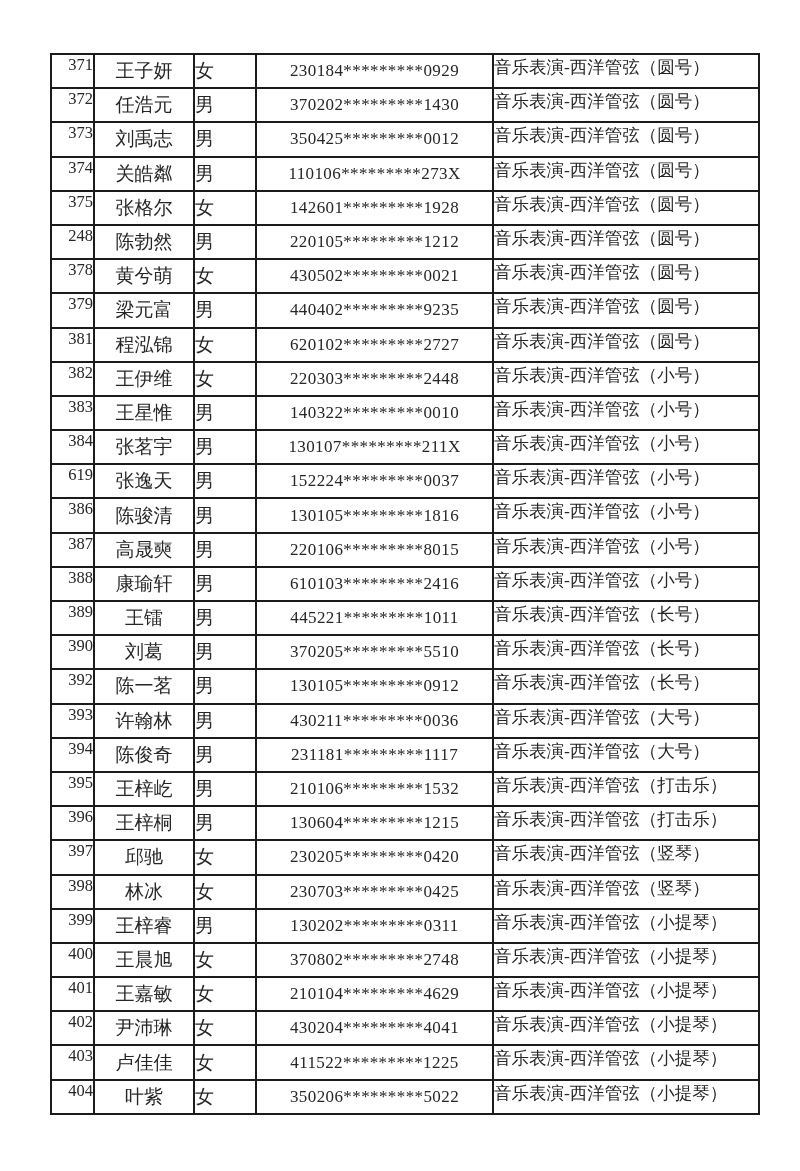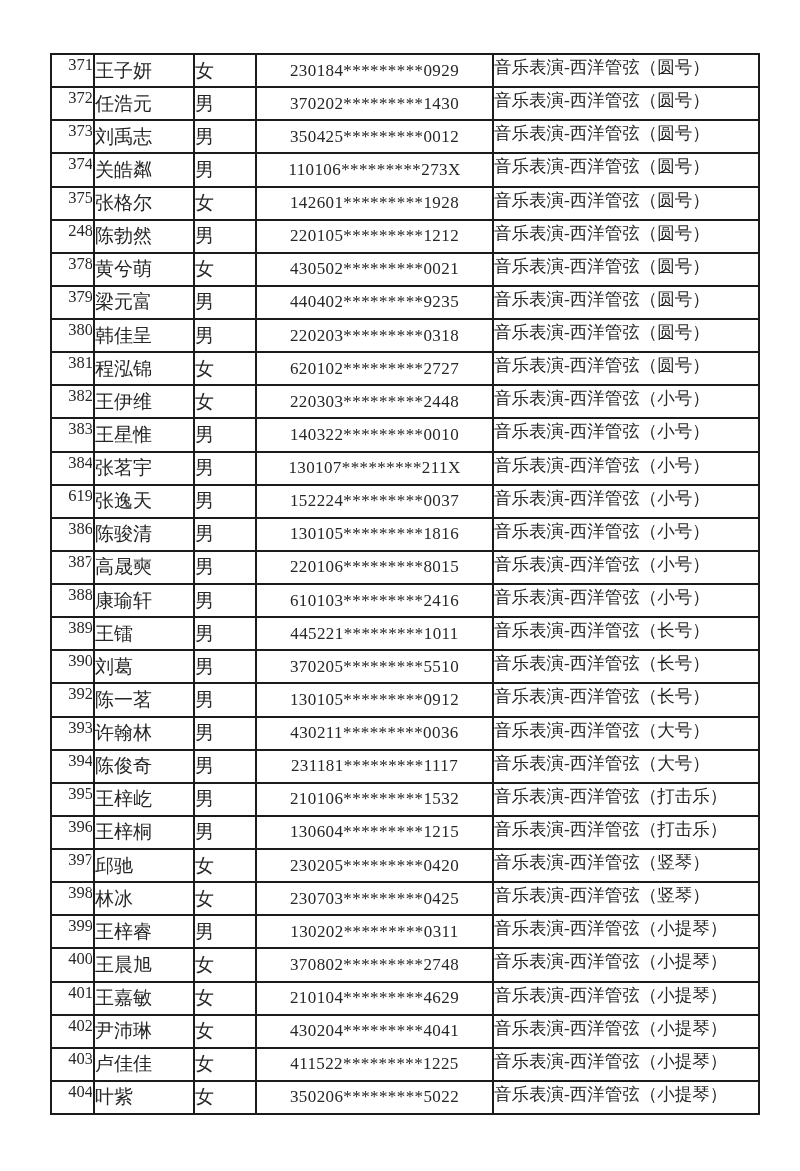--- a/index.html
+++ b/index.html
@@ -33,24 +33,23 @@
     padding: 0;
     overflow: hidden;
     white-space: nowrap;
     color: #262626;
   }
   td.td-no {
     text-align: right;
     vertical-align: top;
     padding: 1px 4px 0 0;
     font-size: 16.5px;
-    border-radius: 10px;
   }
   td.td-name {
-    text-align: left;
+    text-align: center;
     vertical-align: middle;
     padding: 3px 0 0 5px;
     font-size: 19px;
   }
   td.td-gender {
     text-align: left;
     vertical-align: middle;
     padding: 3px 0 0 5px;
     font-size: 19px;
   }
@@ -132,27 +131,20 @@
           <td class="td-major">音乐表演-西洋管弦（圆号）</td>
         </tr>
         <tr>
           <td class="td-no">379</td>
           <td class="td-name">梁元富</td>
           <td class="td-gender">男</td>
           <td class="td-id">440402*********9235</td>
           <td class="td-major">音乐表演-西洋管弦（圆号）</td>
         </tr>
         <tr>
-          <td class="td-no">380</td>
-          <td class="td-name">韩佳呈</td>
-          <td class="td-gender">男</td>
-          <td class="td-id">220203*********0318</td>
-          <td class="td-major">音乐表演-西洋管弦（圆号）</td>
-        </tr>
-        <tr>
           <td class="td-no">381</td>
           <td class="td-name">程泓锦</td>
           <td class="td-gender">女</td>
           <td class="td-id">620102*********2727</td>
           <td class="td-major">音乐表演-西洋管弦（圆号）</td>
         </tr>
         <tr>
           <td class="td-no">382</td>
           <td class="td-name">王伊维</td>
           <td class="td-gender">女</td>

